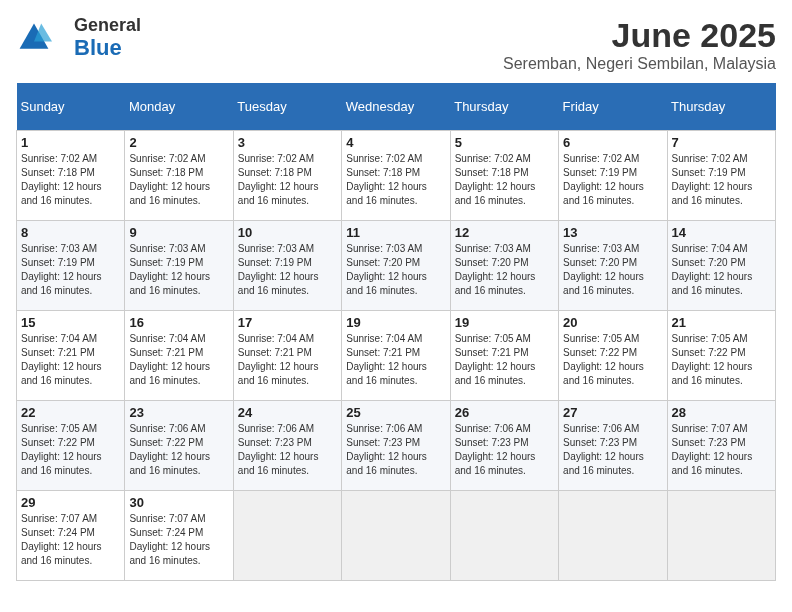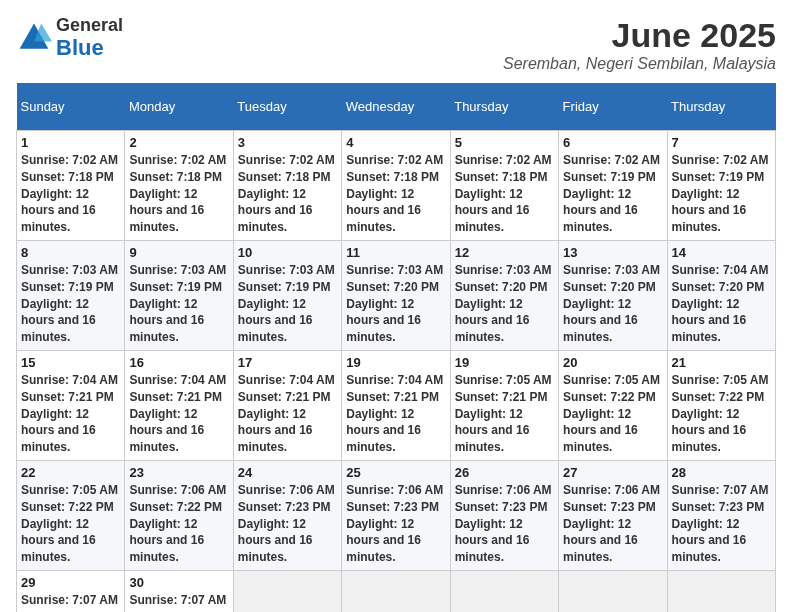--- a/index.html
+++ b/index.html
@@ -12,21 +12,21 @@
     }
     .header-section {
       display: flex;
       justify-content: space-between;
       align-items: flex-start;
       margin-bottom: 10px;
     }
     .logo {
       display: flex;
       align-items: center;
-      gap: 4px;
+      gap: 22px;
     }
     .logo-text {
       display: flex;
       flex-direction: column;
       line-height: 1.1;
     }
     .logo-general {
       font-size: 18px;
       font-weight: bold;
       color: #333;
@@ -44,21 +44,20 @@
       text-align: right;
     }
     .month-title {
       font-size: 34px;
       font-weight: bold;
       color: #333;
     }
     .location-title {
       font-size: 16px;
       color: #555;
-      font-style: italic;
     }
     .calendar-table {
       width: 100%;
       border-collapse: collapse;
       font-size: 11px;
     }
     .calendar-table th {
       background-color: #2a6db5;
       color: white;
       padding: 16px 4px;
@@ -77,24 +76,23 @@
     .calendar-table tr:nth-child(even) td {
       background: #f5f7fa;
     }
     .day-number {
       font-size: 13px;
       font-weight: bold;
       color: #222;
       margin-bottom: 2px;
     }
     .day-info {
-      font-size: 12px;
+      font-size: 10px;
       color: #333;
       line-height: 1.4;
-      font-weight: bold;
     }
     .empty-cell {
       background: #f0f0f0 !important;
     }
   </style>
 </head>
 <body>
 
 <div>
   <div class="header-section">

